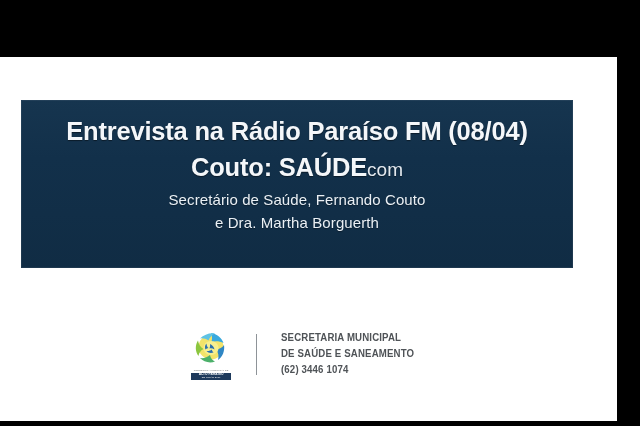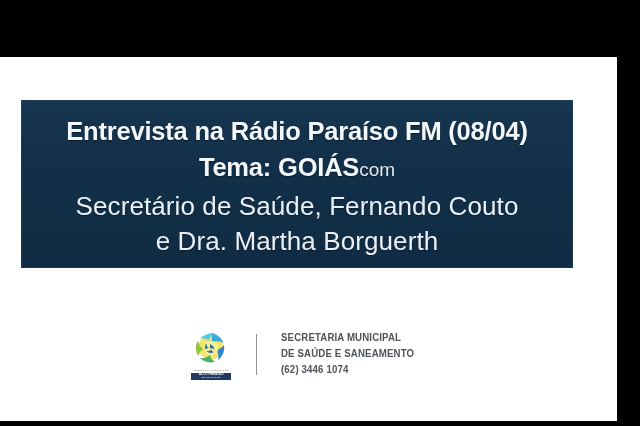--- a/index.html
+++ b/index.html
@@ -96,21 +96,21 @@
   }
   .line-2 .com {
     font-weight: 400;
     font-size: 19px;
     color: #e3e9ef;
     letter-spacing: 0;
   }
 
   .line-3,
   .line-4 {
-    font-size: 26px;
+    font-size: 15px;
     font-weight: 400;
     color: #eaf0f5;
     letter-spacing: 0.1px;
     text-shadow: 0 1px 1px rgba(0,0,0,0.35);
   }
   .line-3 { margin-top: 11px; }
   .line-4 { margin-top: 6px; }
 
   
   .logo-lockup {
@@ -201,21 +201,21 @@
 
   <div class="letterbox-top"></div>
 
   <div class="slide">
 
     <div class="title-panel">
 
       <div class="line line-1">Entrevista na Rádio Paraíso FM (08/04)</div>
 
       <div class="line line-2">
-        <span>Tema: GOIÁS</span><span class="com">com</span>
+        <span>Couto: SAÚDE</span><span class="com">com</span>
       </div>
 
       <div class="line line-3">Secretário de Saúde, Fernando Couto</div>
 
       <div class="line line-4">e Dra. Martha Borguerth</div>
 
     </div>
 
     <div class="logo-lockup">
       <div class="lockup-inner">

